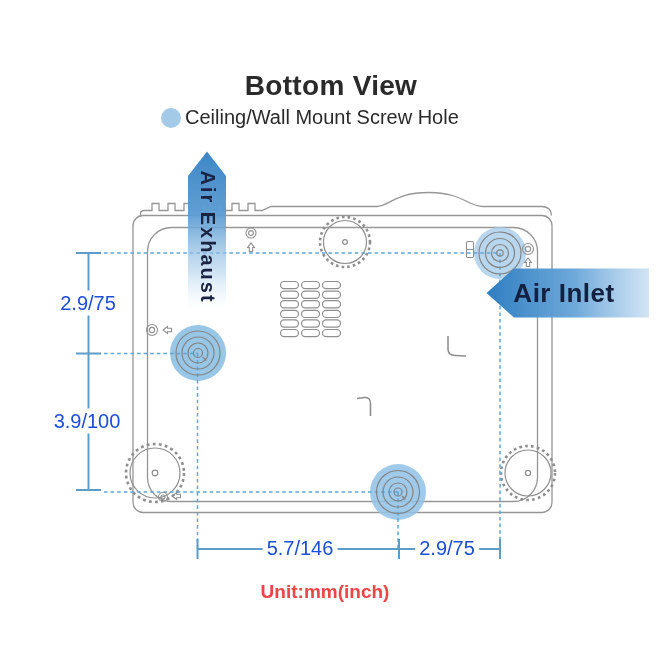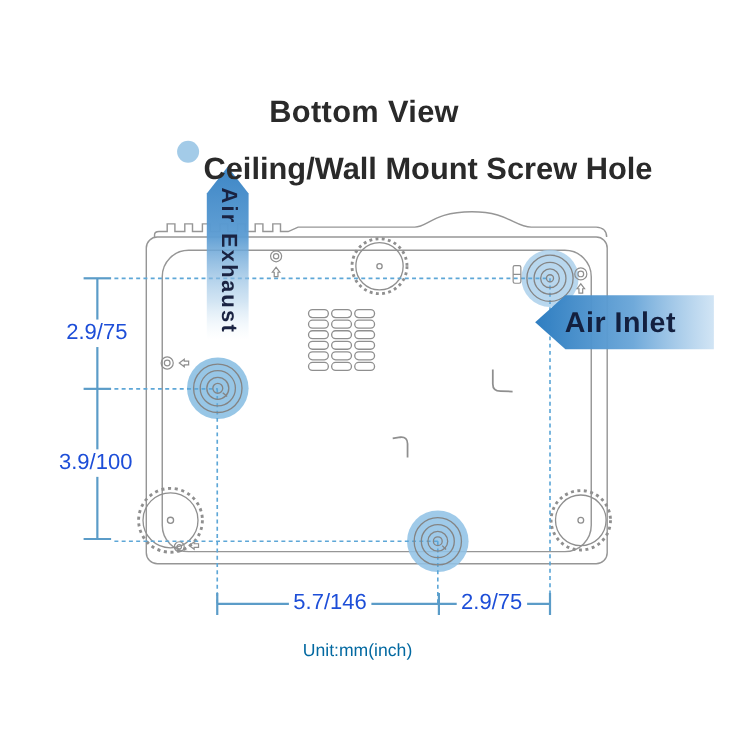--- a/index.html
+++ b/index.html
@@ -2,37 +2,37 @@
 <html><head>
 <meta charset="utf-8">
 <style>
   html,body{margin:0;padding:0;background:#ffffff;}
   .canvas{
     position:relative;width:672px;height:672px;background:#ffffff;overflow:hidden;
     font-family:"Liberation Sans", sans-serif;color:#2a2a2a;
   }
   svg{position:absolute;left:0;top:0;}
   .title{
-    position:absolute;left:0;top:86px;width:662px;text-align:center;
+    position:absolute;left:0;top:70px;width:662px;text-align:center;
     font-size:28px;font-weight:600;letter-spacing:.3px;color:#2a2a2a;
   }
   .legend{
     position:absolute;left:161px;top:106px;display:flex;align-items:center;gap:4px;
   }
   .legend-dot{
     width:20px;height:20px;border-radius:50%;background:#a3cbe8;flex:0 0 auto;
   }
-  .legend-label{font-size:28px;font-weight:700;color:#2a2a2a;margin-top:32px;}
+  .legend-label{font-size:20px;font-weight:400;color:#2a2a2a;}
   .dim-label{
     position:absolute;transform:translate(-50%,-50%);background:#ffffff;
     padding:1px 4px;font-size:20px;font-weight:500;color:#1d4ed8;white-space:nowrap;
   }
   .unit-note{
     position:absolute;left:325px;top:592px;transform:translate(-50%,-50%);
-    font-size:16px;font-weight:400;color:#0369a1;white-space:nowrap;
+    font-size:19px;font-weight:700;color:#ef4444;white-space:nowrap;
   }
   .exhaust-label{
     position:absolute;left:207px;top:237px;
     transform:translate(-50%,-50%) rotate(90deg);
     font-size:20px;font-weight:700;letter-spacing:2px;color:#1a2342;white-space:nowrap;
   }
   .inlet-label{
     position:absolute;left:564px;top:293px;transform:translate(-50%,-50%);
     font-size:26px;font-weight:700;letter-spacing:.5px;color:#13203f;white-space:nowrap;
   }

